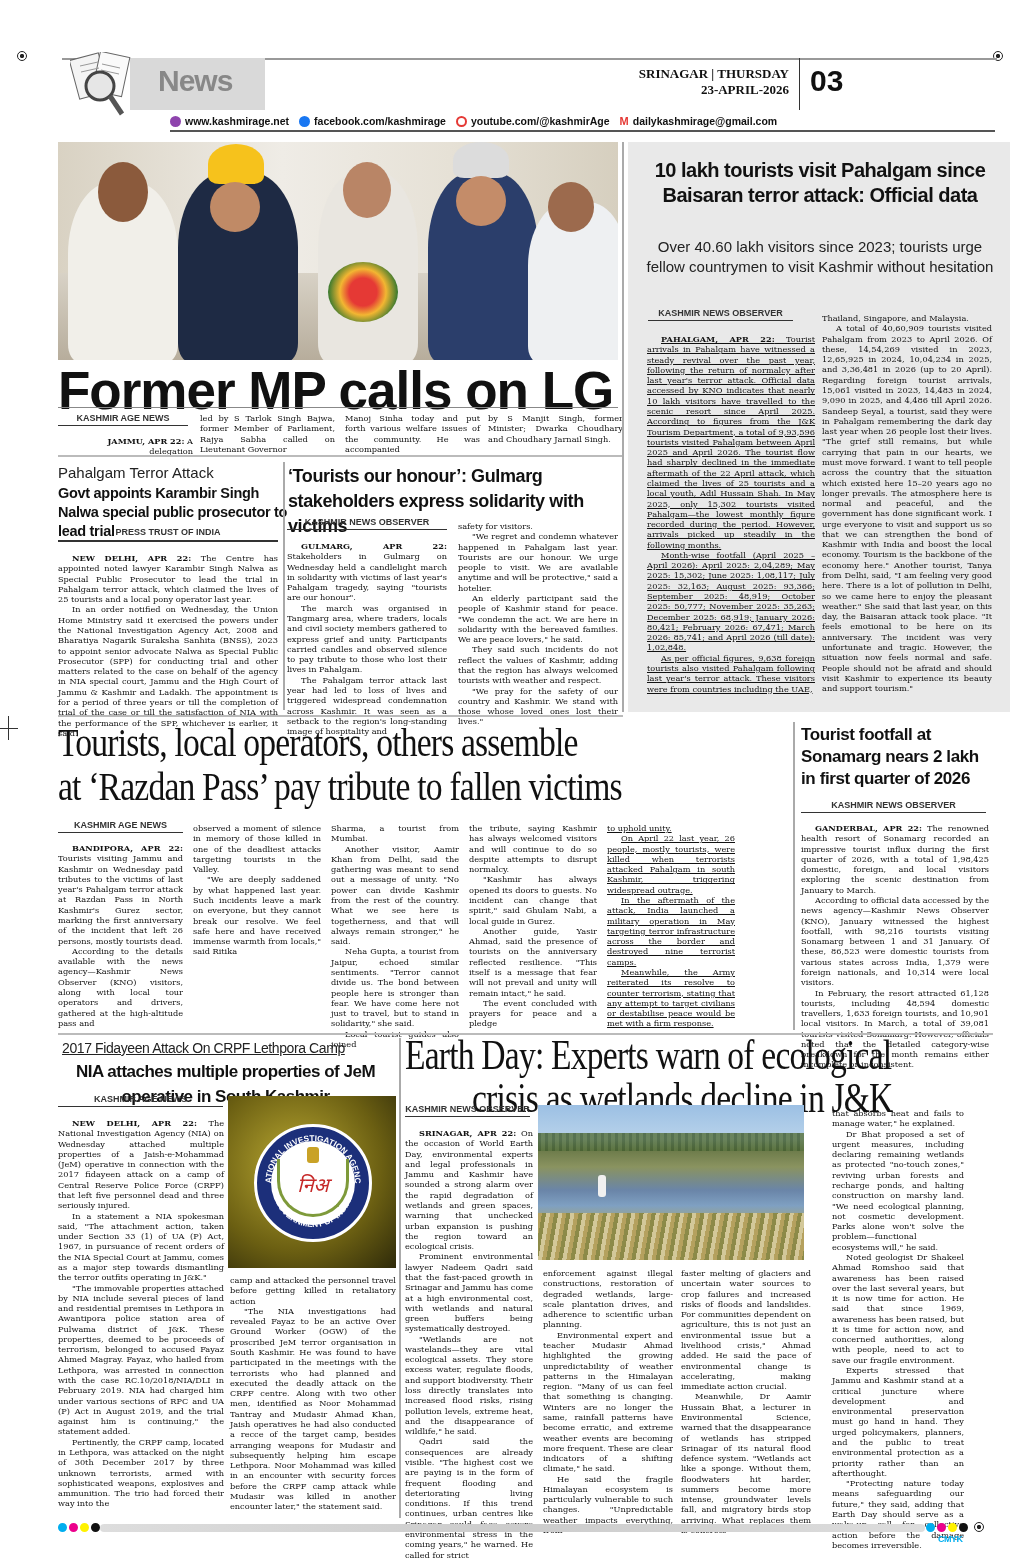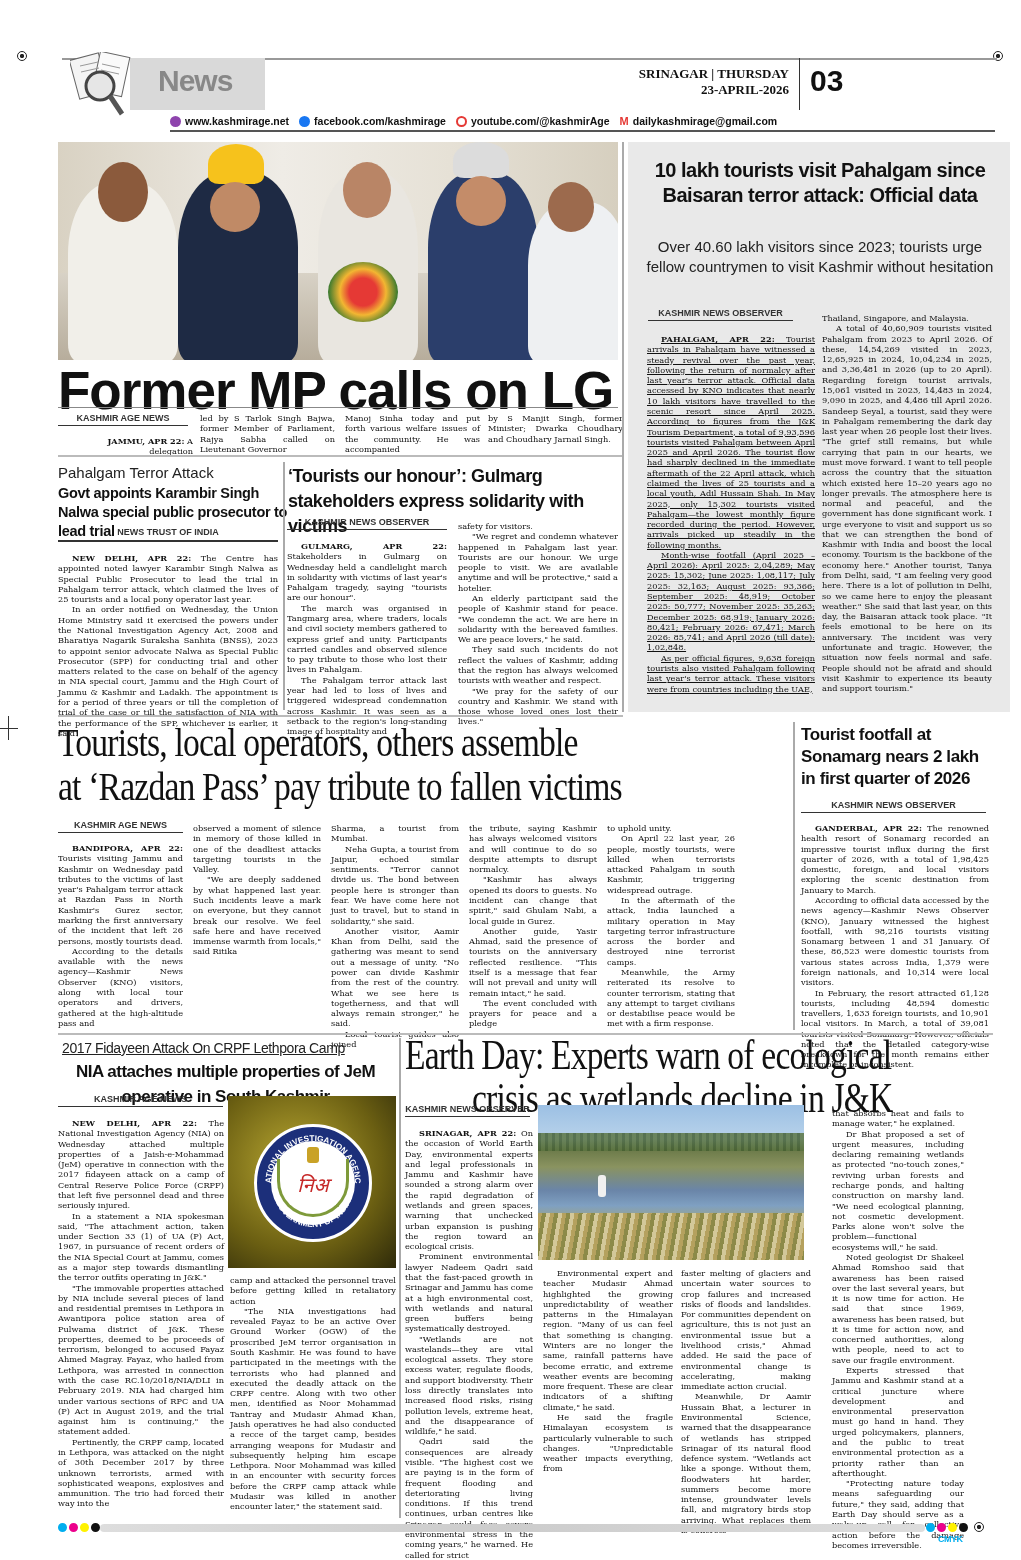--- a/index.html
+++ b/index.html
@@ -158,21 +158,21 @@
   <p>Month-wise footfall (April 2025 – April 2026): April 2025: 2,04,289; May 2025: 15,302; June 2025: 1,08,117; July 2025: 32,163; August 2025: 93,366; September 2025: 48,919; October 2025: 50,777; November 2025: 35,263; December 2025: 68,919; January 2026: 80,421; February 2026: 67,471; March 2026: 85,741; and April 2026 (till date): 1,02,848.</p>
   <p>As per official figures, 9,638 foreign tourists also visited Pahalgam following last year's terror attack. These visitors were from countries including the UAE,</p>
 </div>
 <div class="body-text" style="left:822px;top:313px;width:170px;">
   <p style="text-indent:0">Thailand, Singapore, and Malaysia.</p>
   <p>A total of 40,60,909 tourists visited Pahalgam from 2023 to April 2026. Of these, 14,54,269 visited in 2023, 12,65,925 in 2024, 10,04,234 in 2025, and 3,36,481 in 2026 (up to 20 April). Regarding foreign tourist arrivals, 15,061 visited in 2023, 14,483 in 2024, 9,090 in 2025, and 4,486 till April 2026. Sandeep Seyal, a tourist, said they were in Pahalgam remembering the dark day last year when 26 people lost their lives. "The grief still remains, but while carrying that pain in our hearts, we must move forward. I want to tell people across the country that the situation which existed here 15–20 years ago no longer prevails. The atmosphere here is normal and peaceful, and the government has done significant work. I urge everyone to visit and support us so that we can strengthen the bond of Kashmir with India and boost the local economy. Tourism is the backbone of the economy here." Another tourist, Tanya from Delhi, said, "I am feeling very good here. There is a lot of pollution in Delhi, so we came here to enjoy the pleasant weather." She said that last year, on this day, the Baisaran attack took place. "It feels emotional to be here on its anniversary. The incident was very unfortunate and tragic. However, the situation now feels normal and safe. People should not be afraid and should visit Kashmir to experience its beauty and support tourism."</p>
 </div>
 
 <div class="kicker" style="left:58px;top:464px;">Pahalgam Terror Attack</div>
 <div class="headline-big" style="left:58px;top:484px;width:230px;font-size:14.5px;line-height:1.32;letter-spacing:-0.3px;">Govt appoints Karambir Singh Nalwa special public prosecutor to lead trial</div>
-<div class="byline" style="left:58px;top:527px;width:220px;border-bottom:none;">NEWS TRUST OF INDIA</div>
+<div class="byline" style="left:58px;top:527px;width:220px;border-bottom:none;">PRESS TRUST OF INDIA</div>
 <div class="hrule" style="left:58px;top:540px;width:220px;height:1.5px;background:#333;"></div>
 <div class="body-text" style="left:58px;top:553px;width:220px;">
   <p><b>NEW DELHI, APR 22:</b> The Centre has appointed noted lawyer Karambir Singh Nalwa as Special Public Prosecutor to lead the trial in Pahalgam terror attack, which claimed the lives of 25 tourists and a local pony operator last year.</p>
   <p>In an order notified on Wednesday, the Union Home Ministry said it exercised the powers under the National Investigation Agency Act, 2008 and Bharatiya Nagarik Suraksha Sanhita (BNSS), 2023 to appoint senior advocate Nalwa as Special Public Prosecutor (SPP) for conducting trial and other matters related to the case on behalf of the agency in NIA special court, Jammu and the High Court of Jammu &amp; Kashmir and Ladakh. The appointment is for a period of three years or till the completion of trial of the case or till the satisfaction of NIA with the performance of the SPP, whichever is earlier, it said.</p>
 </div>
 <div class="vrule" style="left:283px;top:462px;height:248px;"></div>
 
 <div class="headline-big" style="left:288px;top:464px;width:335px;font-size:18px;line-height:1.38;letter-spacing:-0.4px;">‘Tourists our honour’: Gulmarg stakeholders express solidarity with victims</div>
 <div class="byline" style="left:287px;top:517px;width:160px;">KASHMIR NEWS OBSERVER</div>
 <div class="body-text" style="left:287px;top:541px;width:160px;">
@@ -195,31 +195,31 @@
 <div class="body-text" style="left:58px;top:843px;width:125px;">
   <p><b>BANDIPORA, APR 22:</b> Tourists visiting Jammu and Kashmir on Wednesday paid tributes to the victims of last year's Pahalgam terror attack at Razdan Pass in North Kashmir's Gurez sector, marking the first anniversary of the incident that left 26 persons, mostly tourists dead.</p>
   <p>According to the details available with the news agency—Kashmir News Observer (KNO) visitors, along with local tour operators and drivers, gathered at the high-altitude pass and</p>
 </div>
 <div class="body-text" style="left:193px;top:823px;width:128px;">
   <p style="text-indent:0">observed a moment of silence in memory of those killed in one of the deadliest attacks targeting tourists in the Valley.</p>
   <p>"We are deeply saddened by what happened last year. Such incidents leave a mark on everyone, but they cannot break our resolve. We feel safe here and have received immense warmth from locals," said Ritika</p>
 </div>
 <div class="body-text" style="left:331px;top:823px;width:128px;">
   <p style="text-indent:0">Sharma, a tourist from Mumbai.</p>
+  <p>Another visitor, Aamir Khan from Delhi, said the gathering was meant to send out a message of unity. "No power can divide Kashmir from the rest of the country. What we see here is togetherness, and that will always remain stronger," he said.</p>
   <p>Neha Gupta, a tourist from Jaipur, echoed similar sentiments. "Terror cannot divide us. The bond between people here is stronger than fear. We have come here not just to travel, but to stand in solidarity," she said.</p>
-  <p>Another visitor, Aamir Khan from Delhi, said the gathering was meant to send out a message of unity. "No power can divide Kashmir from the rest of the country. What we see here is togetherness, and that will always remain stronger," he said.</p>
   <p>Local tourist guides also joined</p>
 </div>
 <div class="body-text" style="left:469px;top:823px;width:128px;">
   <p style="text-indent:0">the tribute, saying Kashmir has always welcomed visitors and will continue to do so despite attempts to disrupt normalcy.</p>
   <p>"Kashmir has always opened its doors to guests. No incident can change that spirit," said Ghulam Nabi, a local guide in Gurez.</p>
   <p>Another guide, Yasir Ahmad, said the presence of tourists on the anniversary reflected resilience. "This itself is a message that fear will not prevail and unity will remain intact," he said.</p>
   <p>The event concluded with prayers for peace and a pledge</p>
 </div>
-<div class="body-text" style="left:607px;top:823px;width:128px;">
+<div class="body-text" style="left:607px;top:823px;width:128px;text-decoration:underline;">
   <p style="text-indent:0">to uphold unity.</p>
   <p>On April 22 last year, 26 people, mostly tourists, were killed when terrorists attacked Pahalgam in south Kashmir, triggering widespread outrage.</p>
   <p>In the aftermath of the attack, India launched a military operation in May targeting terror infrastructure across the border and destroyed nine terrorist camps.</p>
   <p>Meanwhile, the Army reiterated its resolve to counter terrorism, stating that any attempt to target civilians or destabilise peace would be met with a firm response.</p>
 </div>
 <div class="vrule" style="left:793px;top:722px;height:308px;"></div>
 
 <div class="headline-big" style="left:801px;top:724px;width:195px;font-size:17px;line-height:1.3;letter-spacing:-0.4px;">Tourist footfall at Sonamarg nears 2 lakh in first quarter of 2026</div>
 <div class="byline" style="left:801px;top:800px;width:185px;">KASHMIR NEWS OBSERVER</div>
 <div class="body-text" style="left:801px;top:823px;width:188px;">
@@ -274,20 +274,21 @@
   <div style="position:absolute;left:0;top:108px;width:100%;height:48px;background:repeating-linear-gradient(100deg,#b5a15e 0 4px,#8c8a48 4px 8px,#d3c899 8px 12px);"></div>
 </div>
 
 <div class="body-text" style="left:405px;top:1128px;width:128px;">
   <p><b>SRINAGAR, APR 22:</b> On the occasion of World Earth Day, environmental experts and legal professionals in Jammu and Kashmir have sounded a strong alarm over the rapid degradation of wetlands and green spaces, warning that unchecked urban expansion is pushing the region toward an ecological crisis.</p>
   <p>Prominent environmental lawyer Nadeem Qadri said that the fast-paced growth in Srinagar and Jammu has come at a high environmental cost, with wetlands and natural green buffers being systematically destroyed.</p>
   <p>"Wetlands are not wastelands—they are vital ecological assets. They store excess water, regulate floods, and support biodiversity. Their loss directly translates into increased flood risks, rising pollution levels, extreme heat, and the disappearance of wildlife," he said.</p>
   <p>Qadri said the consequences are already visible. "The highest cost we are paying is in the form of frequent flooding and deteriorating living conditions. If this trend continues, urban centres like Srinagar could face severe environmental stress in the coming years," he warned. He called for strict</p>
 </div>
 <div class="body-text" style="left:543px;top:1268px;width:130px;">
+  <p style="text-indent:0">enforcement against illegal constructions, restoration of degraded wetlands, large-scale plantation drives, and adherence to scientific urban planning.</p>
   <p>Environmental expert and teacher Mudasir Ahmad highlighted the growing unpredictability of weather patterns in the Himalayan region. "Many of us can feel that something is changing. Winters are no longer the same, rainfall patterns have become erratic, and extreme weather events are becoming more frequent. These are clear indicators of a shifting climate," he said.</p>
   <p>He said the fragile Himalayan ecosystem is particularly vulnerable to such changes. "Unpredictable weather impacts everything, from</p>
 </div>
 <div class="body-text" style="left:681px;top:1268px;width:130px;">
   <p style="text-indent:0">faster melting of glaciers and uncertain water sources to crop failures and increased risks of floods and landslides. For communities dependent on agriculture, this is not just an environmental issue but a livelihood crisis," Ahmad added. He said the pace of environmental change is accelerating, making immediate action crucial.</p>
   <p>Meanwhile, Dr Aamir Hussain Bhat, a lecturer in Environmental Science, warned that the disappearance of wetlands has stripped Srinagar of its natural flood defence system. "Wetlands act like a sponge. Without them, floodwaters hit harder, summers become more intense, groundwater levels fall, and migratory birds stop arriving. What replaces them is concrete</p>
 </div>
 <div class="body-text" style="left:832px;top:1108px;width:132px;">
   <p style="text-indent:0">that absorbs heat and fails to manage water," he explained.</p>
   <p>Dr Bhat proposed a set of urgent measures, including declaring remaining wetlands as protected "no-touch zones," reviving urban forests and recharge ponds, and halting construction on marshy land. "We need ecological planning, not cosmetic development. Parks alone won't solve the problem—functional ecosystems will," he said.</p>

